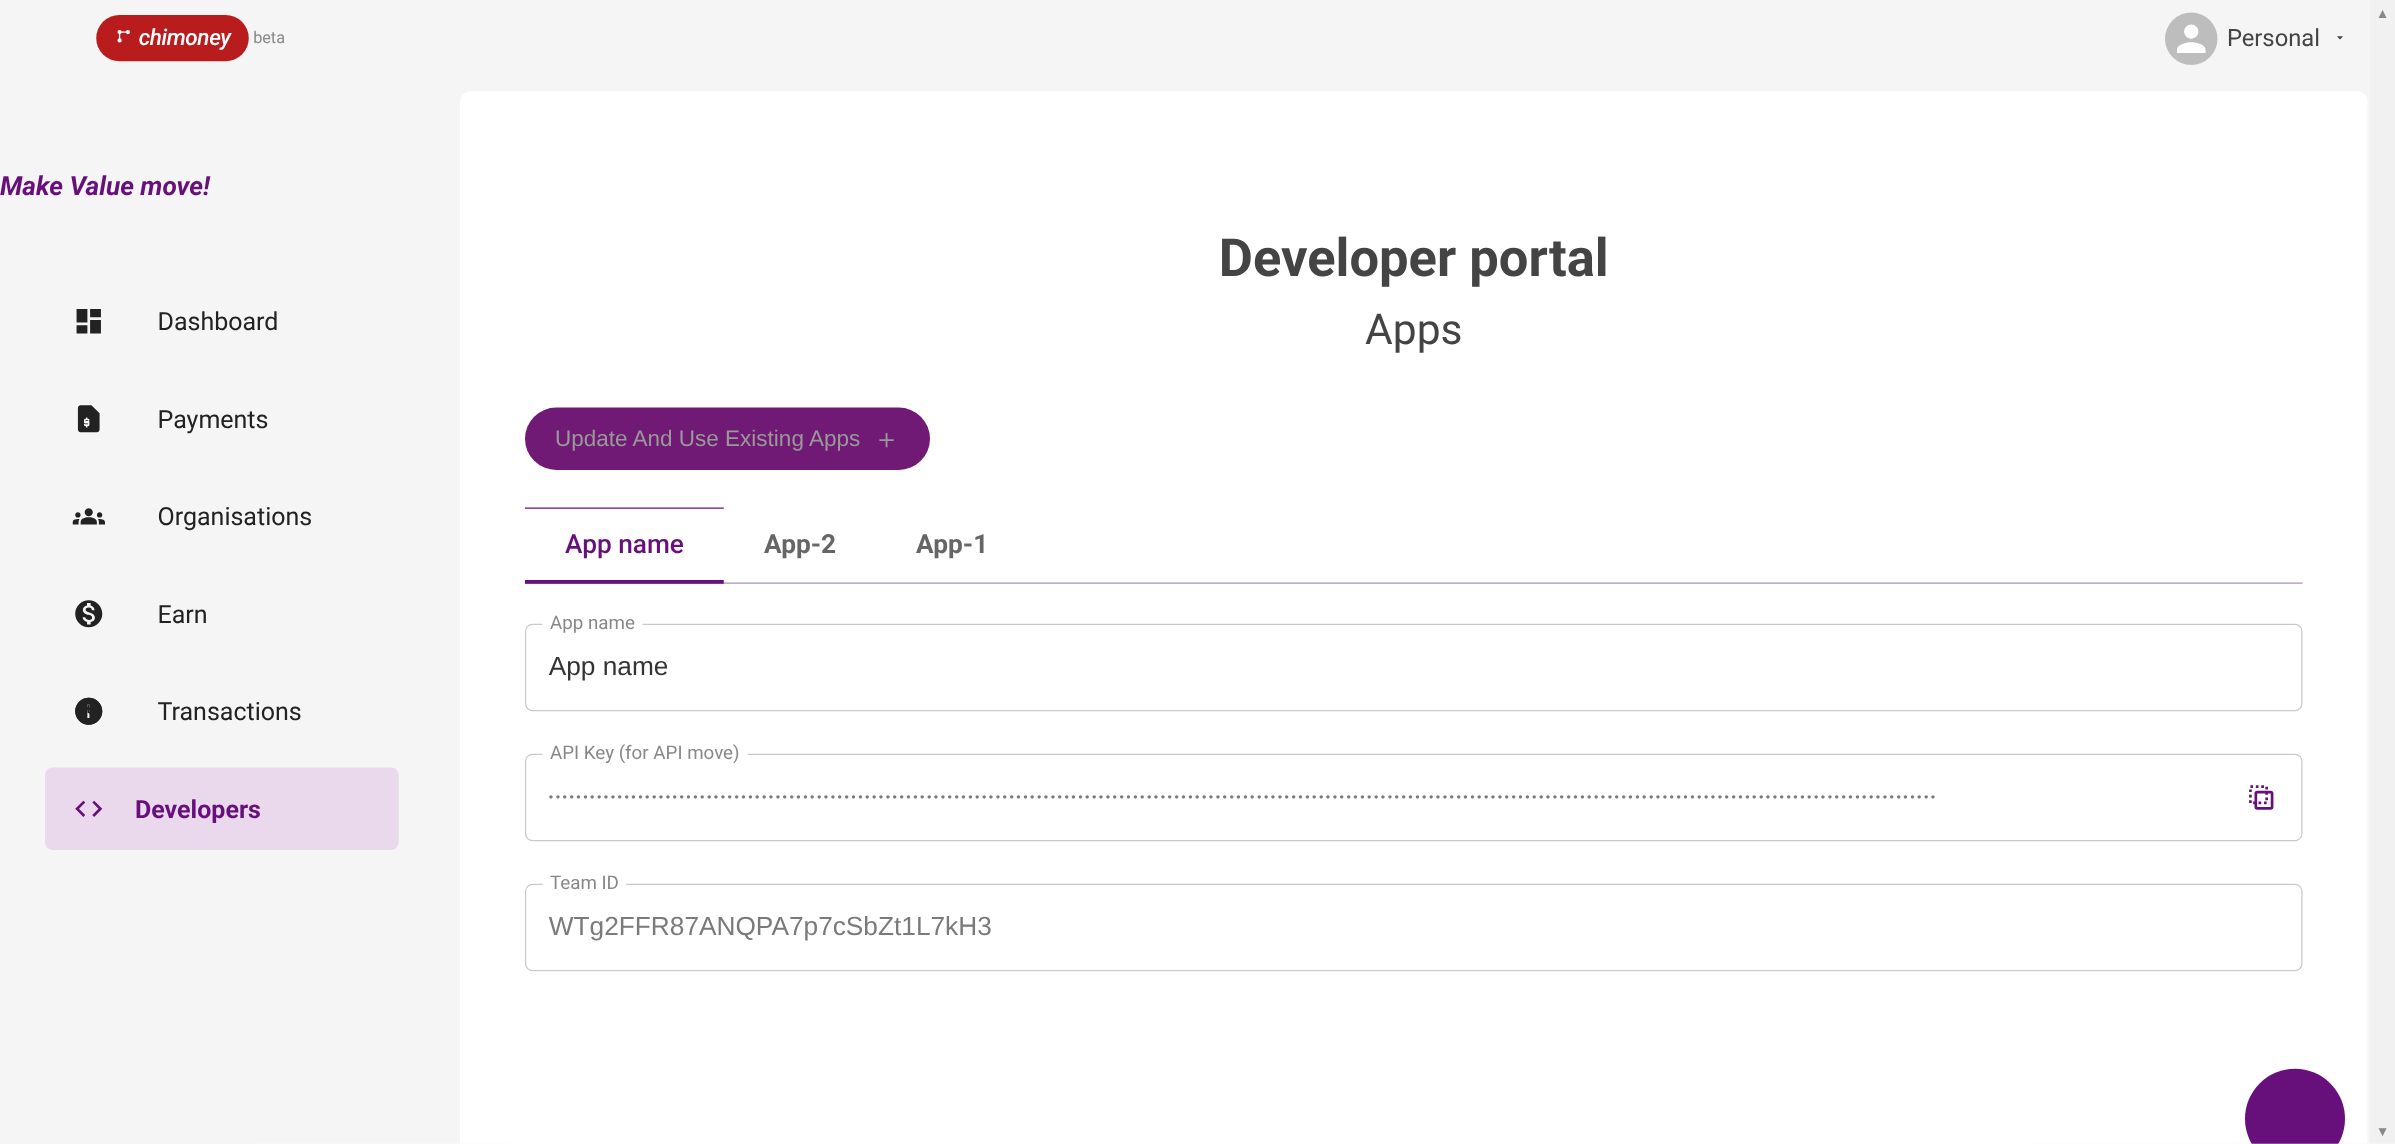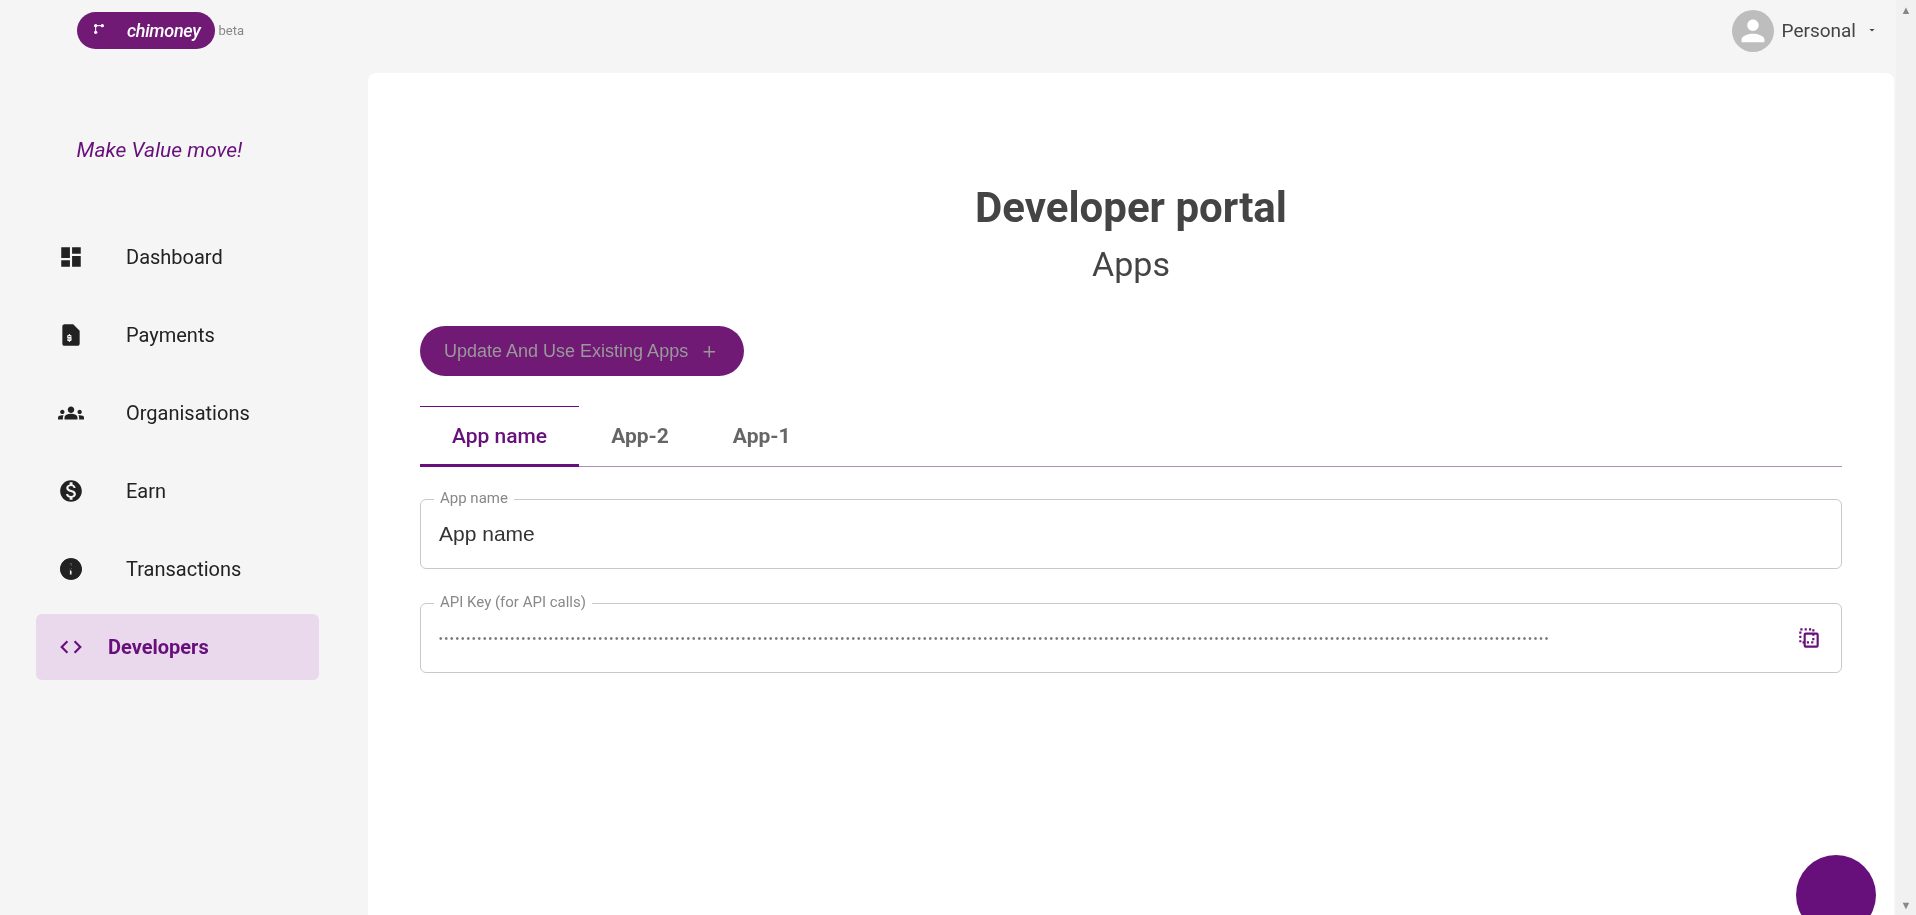--- a/index.html
+++ b/index.html
@@ -31,26 +31,26 @@
       padding: 0 38px 0 77px;
     }
 
     .logo-container {
       display: flex;
       align-items: center;
       gap: 4px;
     }
 
     .logo {
-      background: #701a75;
+      background: #b91c1c;
       border-radius: 999px;
       padding: 8px 14px;
       display: flex;
       align-items: center;
-      gap: 20px;
+      gap: 4px;
     }
 
     .logo-icon {
       width: 16px;
       height: 16px;
     }
 
     .logo-text {
       color: white;
       font-weight: 500;
@@ -103,23 +103,22 @@
       top: 90px;
       left: 0;
       width: 368px;
       bottom: 0;
       padding: 0 49px 0 0;
     }
 
     .tagline {
       color: #670f7b;
       font-style: italic;
-      font-weight: 400;
+      font-weight: 700;
       font-size: 21px;
-      text-align: center;
       margin: 48px 0 62px 0;
     }
 
     .nav-list {
       display: flex;
       flex-direction: column;
       gap: 12px;
       padding-left: 36px;
     }
 
@@ -465,33 +464,39 @@
   <div class="form">
 
     <div class="field">
       <span class="field-label">App name</span>
       <div class="field-input-wrap">
         <input class="field-input" type="text" value="App name" style="">
       </div>
     </div>
 
     <div class="field">
-      <span class="field-label">API Key (for API calls)</span>
+      <span class="field-label">API Key (for API move)</span>
       <div class="field-input-wrap">
         <input class="field-input" type="text" readonly="" style="letter-spacing: 2px; font-size: 10px;" value="••••••••••••••••••••••••••••••••••••••••••••••••••••••••••••••••••••••••••••••••••••••••••••••••••••••••••••••••••••••••••••••••••••••••••••••••••••••••••••••••••••••••••••••••••••••••••••••••••••••••••">
         <span class="copy-btn">
           <svg viewBox="0 0 24 24">
             <path fill="none" stroke="#670f7b" stroke-width="2" stroke-dasharray="2,2" d="M4 4h12v12H4z"></path>
             <rect x="8" y="8" width="12" height="12" rx="1" fill="none" stroke="#670f7b" stroke-width="2"></rect>
           </svg>
         </span>
       </div>
     </div>
 
 
+    <div class="field">
+      <span class="field-label">Team ID</span>
+      <div class="field-input-wrap">
+        <input class="field-input" type="text" readonly="" value="WTg2FFR87ANQPA7p7cSbZt1L7kH3" style="">
+      </div>
+    </div>
 
   </div>
 </div>
 
 <div class="fab"></div>
 
 <div class="scrollbar">
   <div class="scroll-up">▲</div>
   <div class="scroll-down">▼</div>
 </div>

